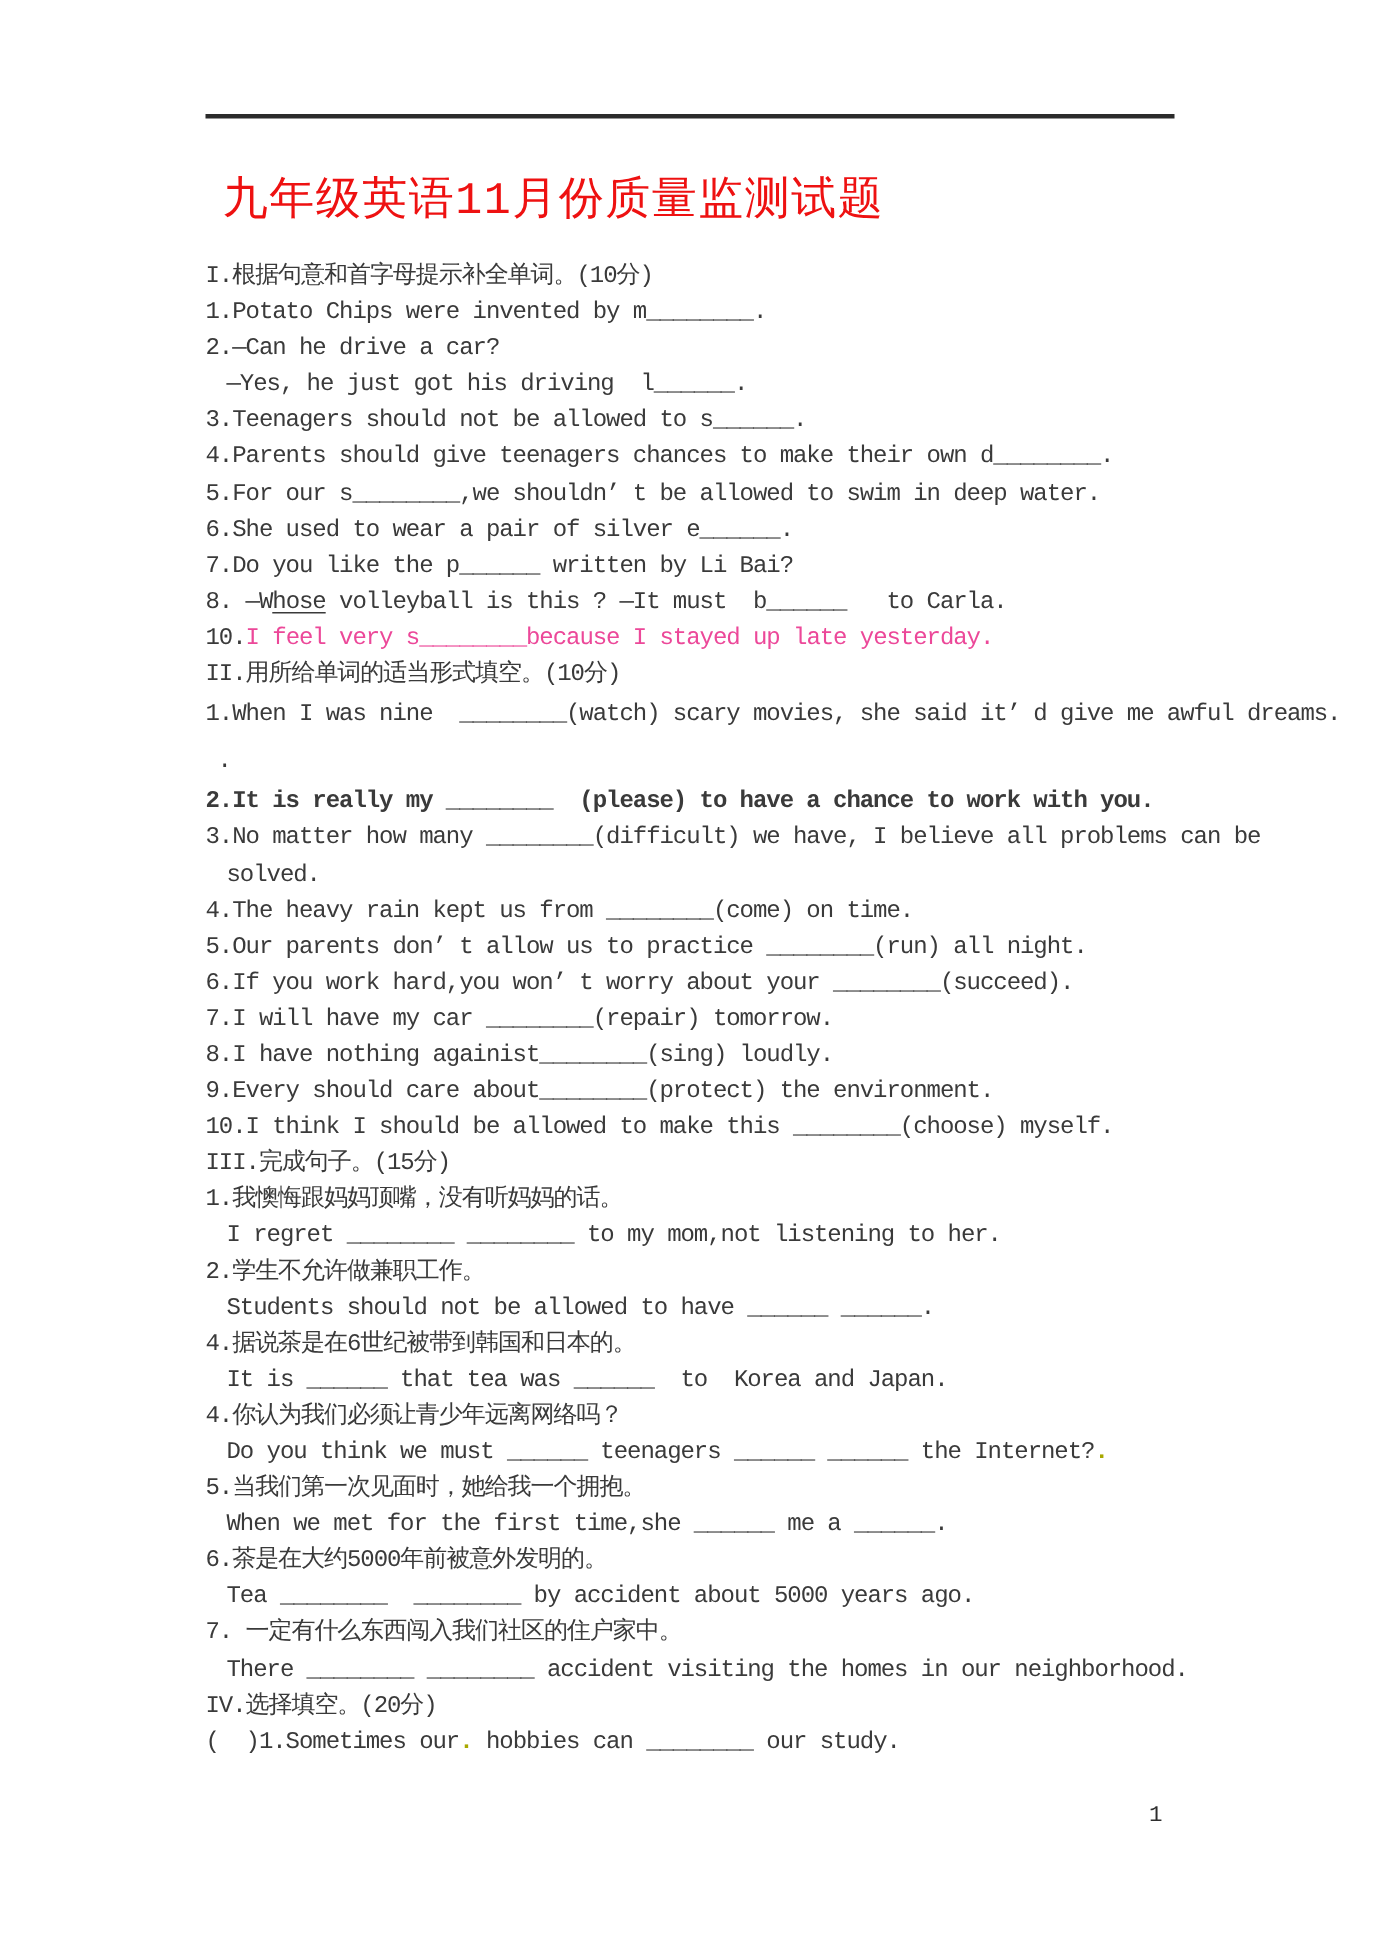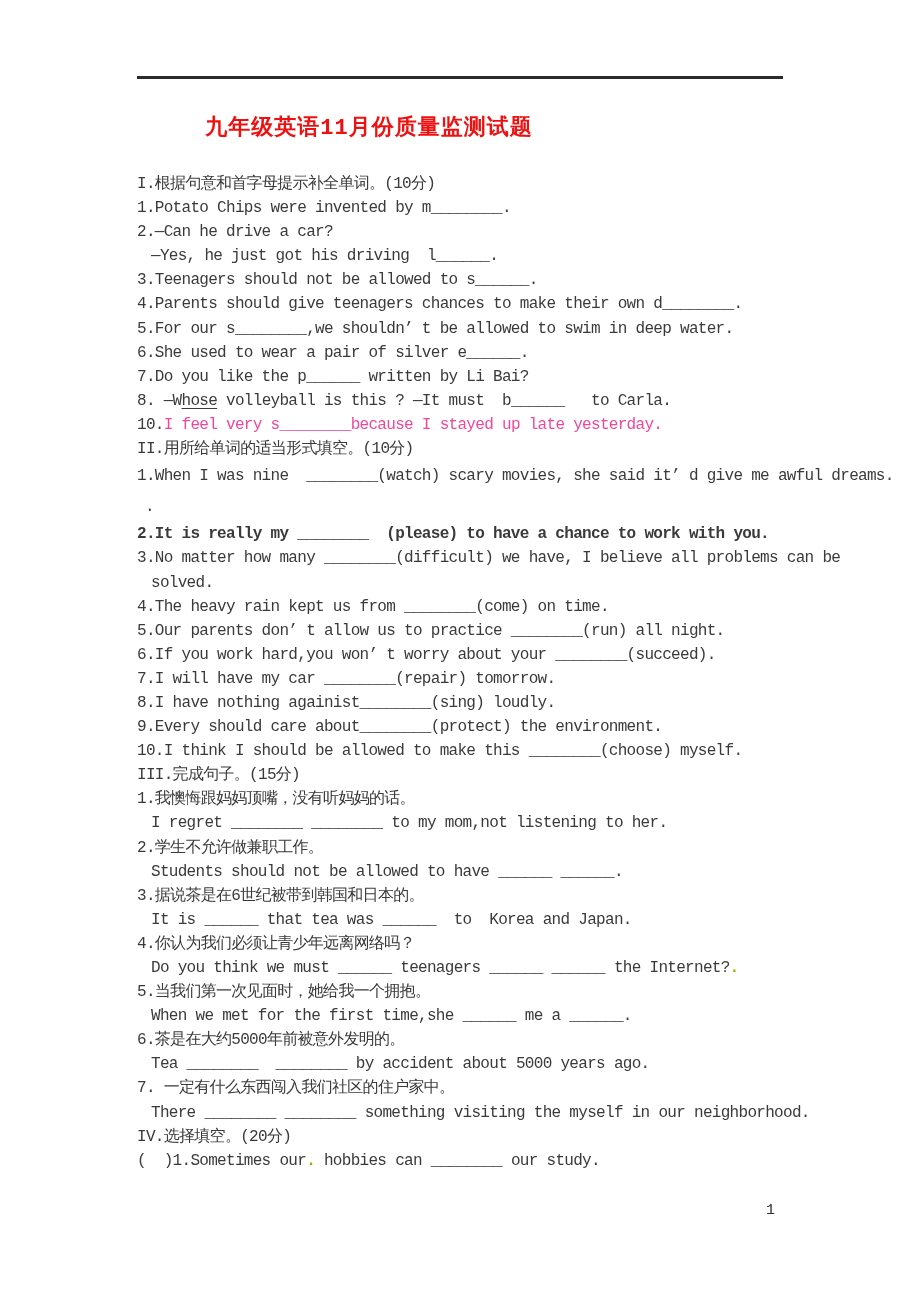--- a/index.html
+++ b/index.html
@@ -14,22 +14,22 @@
     position: absolute;
     left: 137px; top: 76px;
     width: 646px; height: 3px;
     background: #2b2b2b;
   }
   .title {
     position: absolute;
     left: 0; top: 112px; width: 738px;
     margin: 0;
     text-align: center;
-    font-size: 22px;
-    font-weight: bold;
+    font-size: 30px;
+    font-weight: normal;
     letter-spacing: 1px;
   }
   .content {
     position: absolute;
     left: 137px; top: 172px;
     right: 30px;
     font-size: 16px;
     line-height: 24.1px;
     color: #3a3a3a;
     letter-spacing: -0.7px;
@@ -77,27 +77,27 @@
     <div class="line"><span>6.If you work hard,you won’ t worry about your ________(succeed).</span></div>
     <div class="line"><span>7.I will have my car ________(repair) tomorrow.</span></div>
     <div class="line"><span>8.I have nothing againist________(sing) loudly.</span></div>
     <div class="line"><span>9.Every should care about________(protect) the environment.</span></div>
     <div class="line"><span>10.I think I should be allowed to make this ________(choose) myself.</span></div>
     <div class="line"><span>III.完成句子。(15分)</span></div>
     <div class="line"><span>1.我懊悔跟妈妈顶嘴，没有听妈妈的话。</span></div>
     <div class="line indent"><span>I regret ________ ________ to my mom,not listening to her.</span></div>
     <div class="line"><span>2.学生不允许做兼职工作。</span></div>
     <div class="line indent"><span>Students should not be allowed to have ______ ______.</span></div>
-    <div class="line"><span>3.据说茶是在6世纪被带到韩国和日本的。</span></div>
+    <div class="line"><span>4.据说茶是在6世纪被带到韩国和日本的。</span></div>
     <div class="line indent"><span>It is ______ that tea was ______  to  Korea and Japan.</span></div>
     <div class="line"><span>4.你认为我们必须让青少年远离网络吗？</span></div>
     <div class="line indent"><span>Do you think we must ______ teenagers ______ ______ the Internet?</span><span class="run-olive">.</span></div>
     <div class="line"><span>5.当我们第一次见面时，她给我一个拥抱。</span></div>
     <div class="line indent"><span>When we met for the first time,she ______ me a ______.</span></div>
     <div class="line"><span>6.茶是在大约5000年前被意外发明的。</span></div>
     <div class="line indent"><span>Tea ________  ________ by accident about 5000 years ago.</span></div>
     <div class="line"><span>7. 一定有什么东西闯入我们社区的住户家中。</span></div>
-    <div class="line indent"><span>There ________ ________ something visiting the myself in our neighborhood.</span></div>
+    <div class="line indent"><span>There ________ ________ accident visiting the homes in our neighborhood.</span></div>
     <div class="line"><span>IV.选择填空。(20分)</span></div>
     <div class="line"><span>(  )1.Sometimes our</span><span class="run-olive">.</span><span> hobbies can ________ our study.</span></div>
   </div>
 
 <div class="page-number">1</div>
 
 </body></html>

